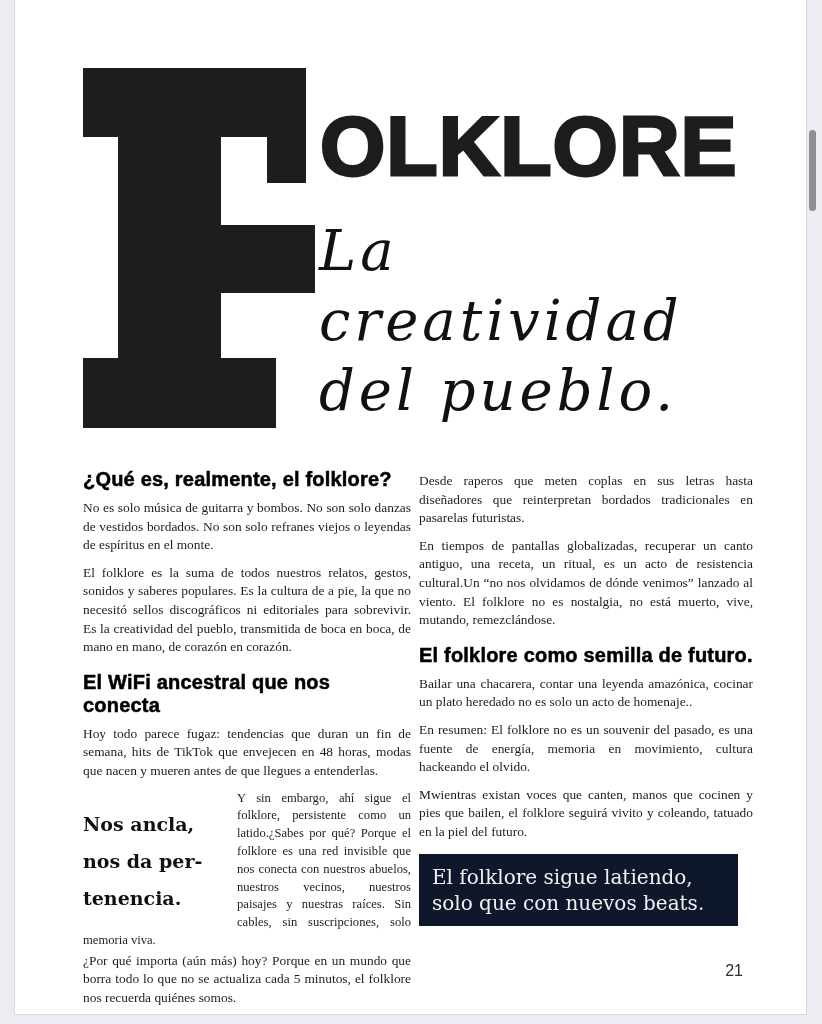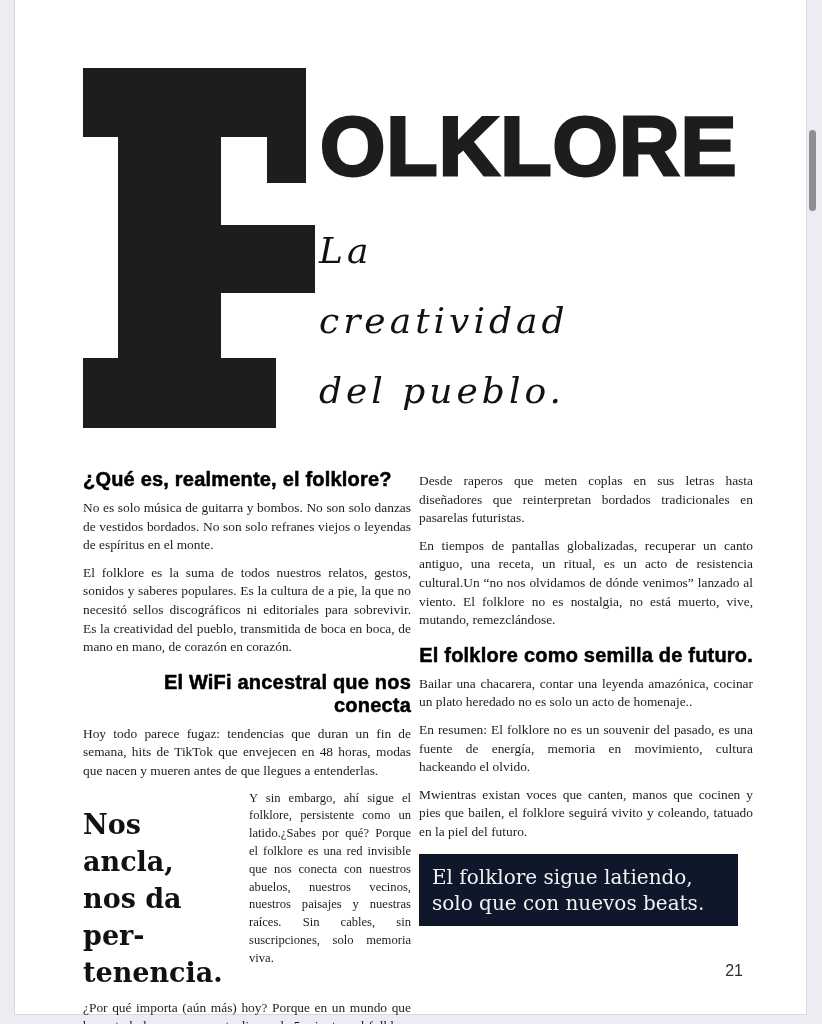--- a/index.html
+++ b/index.html
@@ -31,46 +31,46 @@
     position:absolute;left:305px;top:104px;
     font-family:"Liberation Sans", sans-serif;
     font-weight:bold;font-size:84px;line-height:84px;
     letter-spacing:1px;color:#1d1d1f;
     -webkit-text-stroke:3px #1d1d1f;
     white-space:nowrap;
   }
   .subtitle{
     position:absolute;left:304px;top:216px;
     font-family:"DejaVu Serif","Liberation Serif",serif;
-    font-style:italic;font-size:36px;line-height:70px;letter-spacing:4px;
+    font-style:italic;font-size:56px;line-height:70px;letter-spacing:4px;
     color:#111;
   }
 
   
   .col{position:absolute;font-size:13.4px;line-height:18.6px;}
   .col-left{left:68px;top:468px;width:328px;}
   .col-right{left:404px;top:472px;width:334px;}
   .col p{margin:0 0 9px 0;text-align:justify;}
   .heading{
     font-family:"Liberation Sans", sans-serif;
     font-weight:bold;font-size:20px;line-height:23px;
     letter-spacing:0.2px;color:#000;
     -webkit-text-stroke:0.5px #000;
     margin:0 0 8px 0;
   }
-  .heading.mt{margin-top:14px;text-align:right;}
+  .heading.mt{margin-top:14px;}
 
   
   .quote-wrap{margin-top:2px;}
   .pull-quote{
     float:left;width:142px;
     font-family:"DejaVu Serif","Liberation Serif",serif;
-    font-weight:bold;font-size:27px;line-height:37px;
+    font-weight:bold;font-size:19px;line-height:37px;
     white-space:pre-line;color:#111;
-    margin:16px 24px 6px 0;
+    margin:16px 12px 6px 0;
   }
   .side-text{font-size:12.6px;line-height:17.8px;text-align:justify;}
   .closing{clear:both;padding-top:2px;}
 
   
   .callout{
     margin-top:12px;background:#0f172a;color:#f2f2f2;
     font-family:"DejaVu Serif","Liberation Serif",serif;
     font-size:20px;line-height:26px;
     padding:10px 13px;width:319px;box-sizing:border-box;

